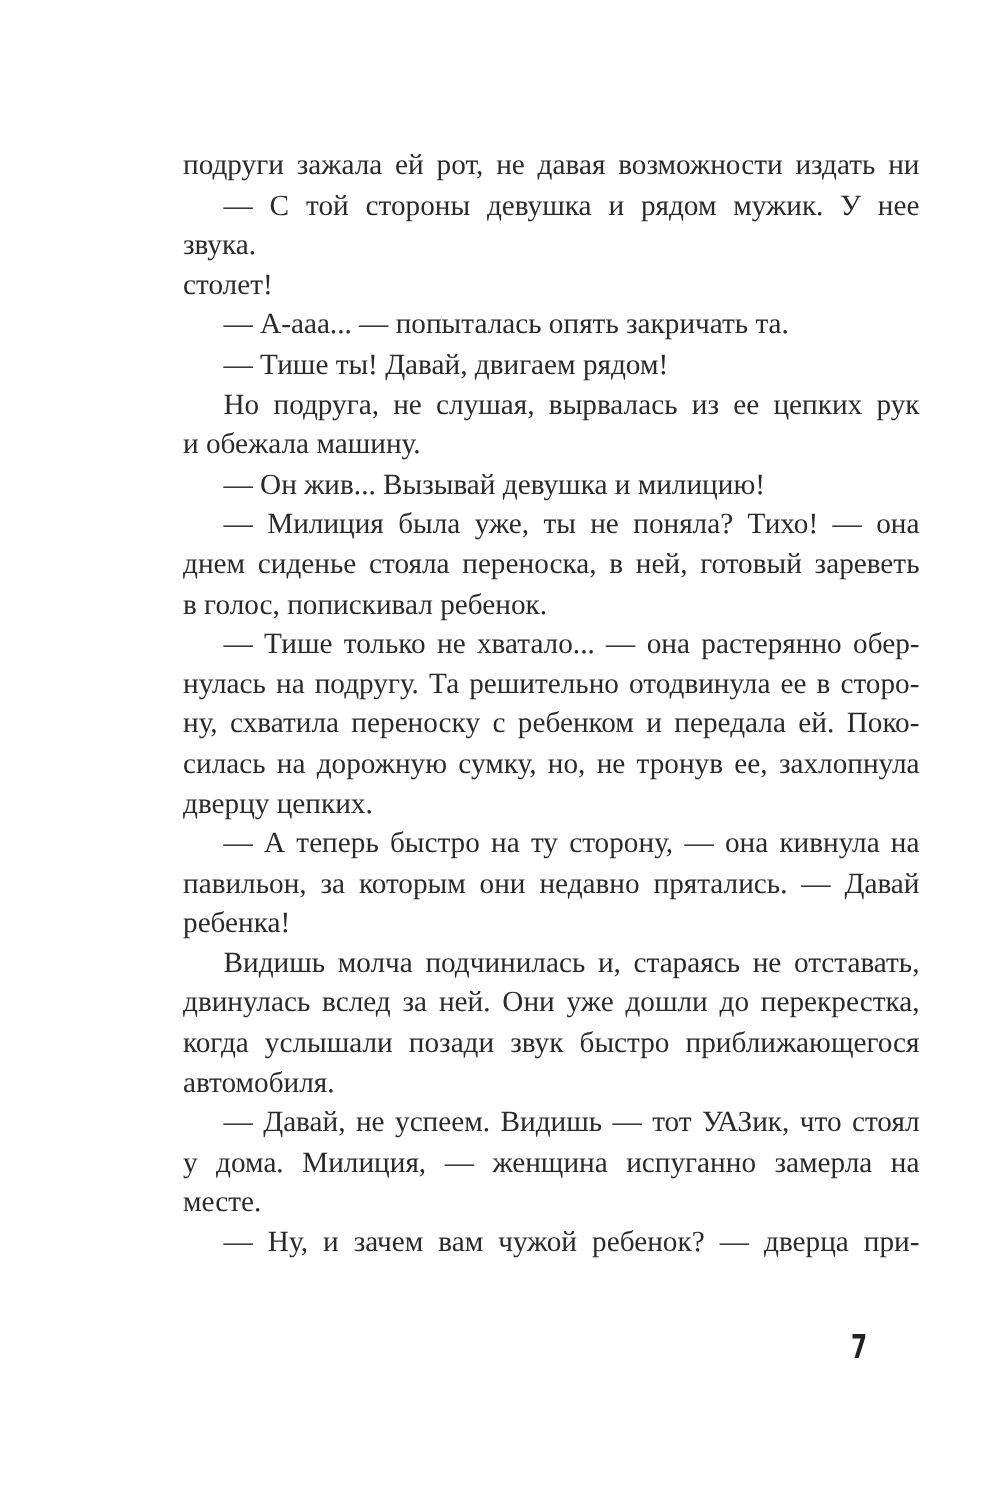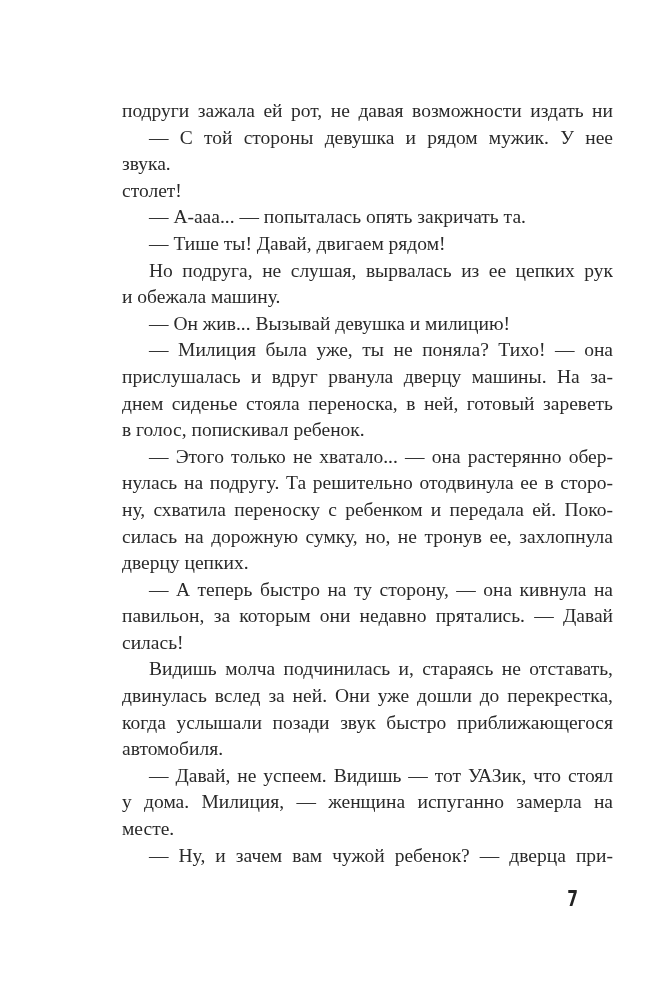--- a/index.html
+++ b/index.html
@@ -54,31 +54,30 @@
   <span class="line">подруги зажала ей рот, не давая возможности издать ни</span>
   <span class="line indent">— С той стороны девушка и рядом мужик. У нее</span>
   <span class="line last">звука.</span>
   <span class="line last">столет!</span>
   <span class="line indent last">— А-ааа... — попыталась опять закричать та.</span>
   <span class="line indent last">— Тише ты! Давай, двигаем рядом!</span>
   <span class="line indent">Но подруга, не слушая, вырвалась из ее цепких рук</span>
   <span class="line last">и обежала машину.</span>
   <span class="line indent last">— Он жив... Вызывай девушка и милицию!</span>
   <span class="line indent">— Милиция была уже, ты не поняла? Тихо! — она</span>
-  <span class="line">прислушалась и вдруг рванула дверцу машины. На за-</span>
   <span class="line">днем сиденье стояла переноска, в ней, готовый зареветь</span>
   <span class="line last">в голос, попискивал ребенок.</span>
-  <span class="line indent">— Этого только не хватало... — она растерянно обер-</span>
+  <span class="line indent">— Тише только не хватало... — она растерянно обер-</span>
   <span class="line">нулась на подругу. Та решительно отодвинула ее в сторо-</span>
   <span class="line">ну, схватила переноску с ребенком и передала ей. Поко-</span>
   <span class="line">силась на дорожную сумку, но, не тронув ее, захлопнула</span>
   <span class="line last">дверцу цепких.</span>
   <span class="line indent">— А теперь быстро на ту сторону, — она кивнула на</span>
   <span class="line">павильон, за которым они недавно прятались. — Давай</span>
-  <span class="line last">силась!</span>
+  <span class="line last">ребенка!</span>
   <span class="line indent">Видишь молча подчинилась и, стараясь не отставать,</span>
   <span class="line">двинулась вслед за ней. Они уже дошли до перекрестка,</span>
   <span class="line">когда услышали позади звук быстро приближающегося</span>
   <span class="line last">автомобиля.</span>
   <span class="line indent">— Давай, не успеем. Видишь — тот УАЗик, что стоял</span>
   <span class="line">у дома. Милиция, — женщина испуганно замерла на</span>
   <span class="line last">месте.</span>
   <span class="line indent">— Ну, и зачем вам чужой ребенок? — дверца при-</span>
 </div>
 

